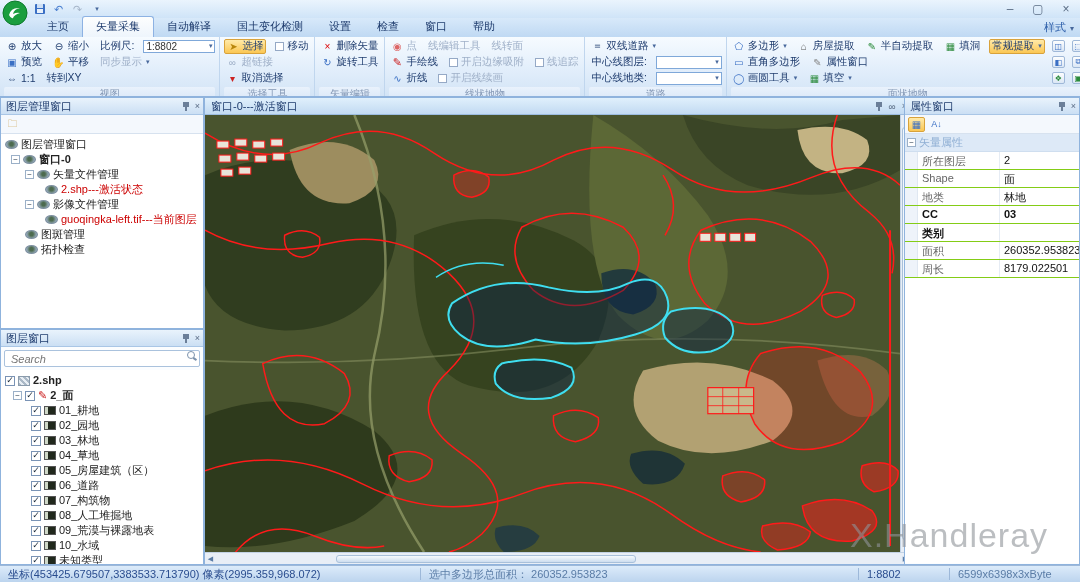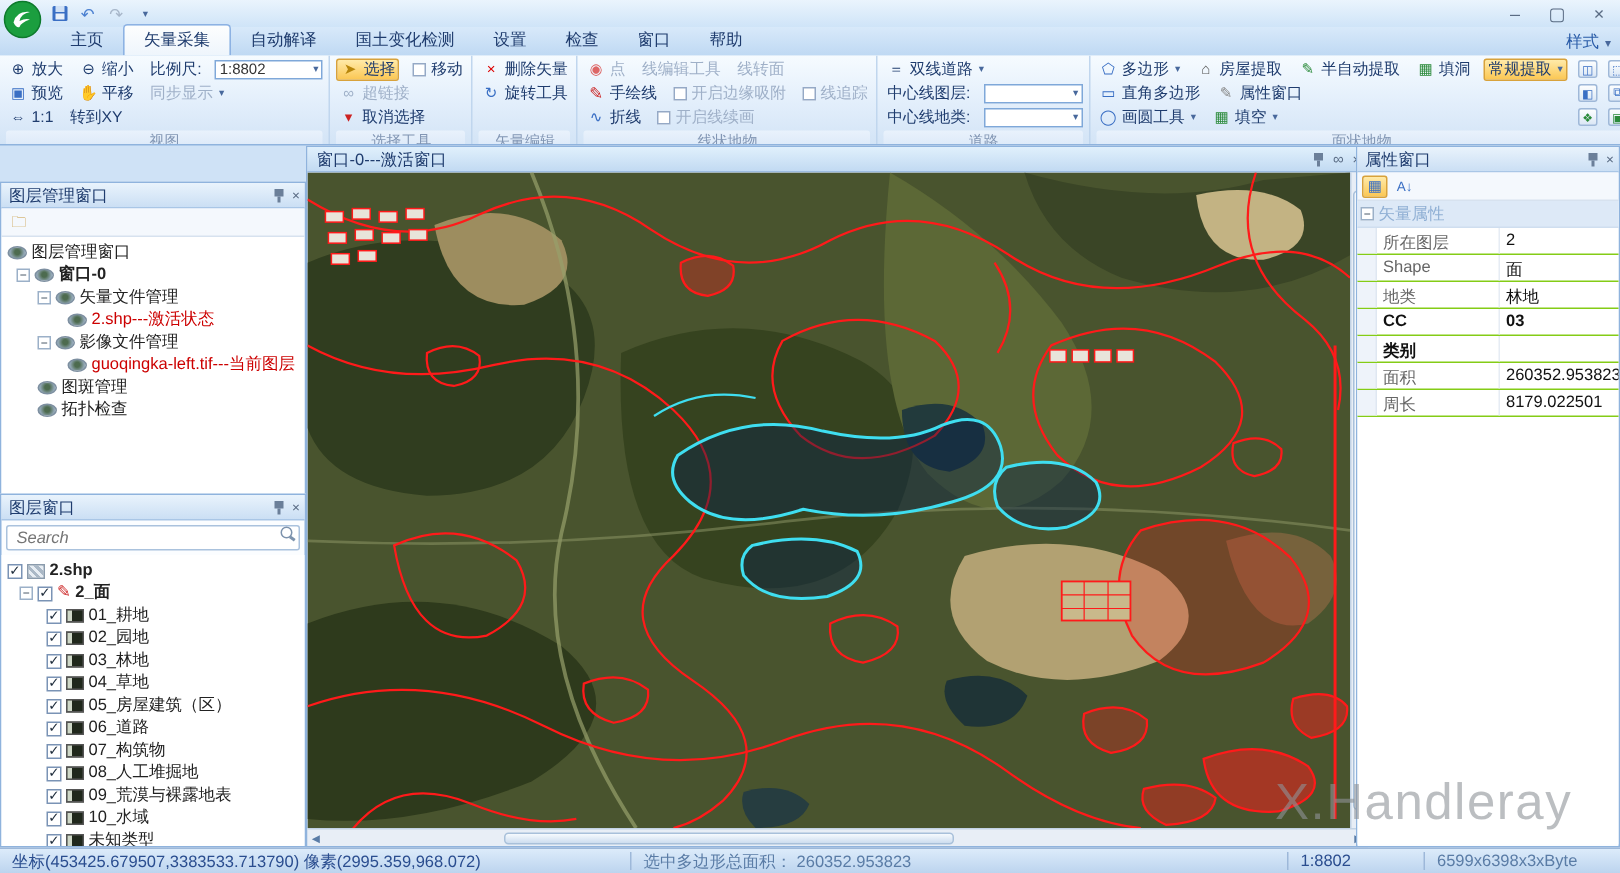--- a/index.html
+++ b/index.html
@@ -379,21 +379,21 @@
         <span style="flex:1"></span>
         <span class="icg" style="color:#2a8a3a">❖</span>
         <span class="icg" style="color:#2a8a3a">▣</span>
       </div>
     </div>
     <div class="grp-label">面状地物</div>
   </div>
 
 </div>
 
-<div class="panel" style="left:0;top:97px;width:204px;height:232px;margin-top:24px;">
+<div class="panel" style="left:0;top:97px;width:204px;height:232px;">
   <div class="phead">
     <span>图层管理窗口</span>
     <span class="pico">
         <span class="pin"></span>
         <span>×</span>
       </span>
   </div>
   <div class="ptools">
     <span class="tico" style="color:#c99b3f">🗀</span>
   </div>

